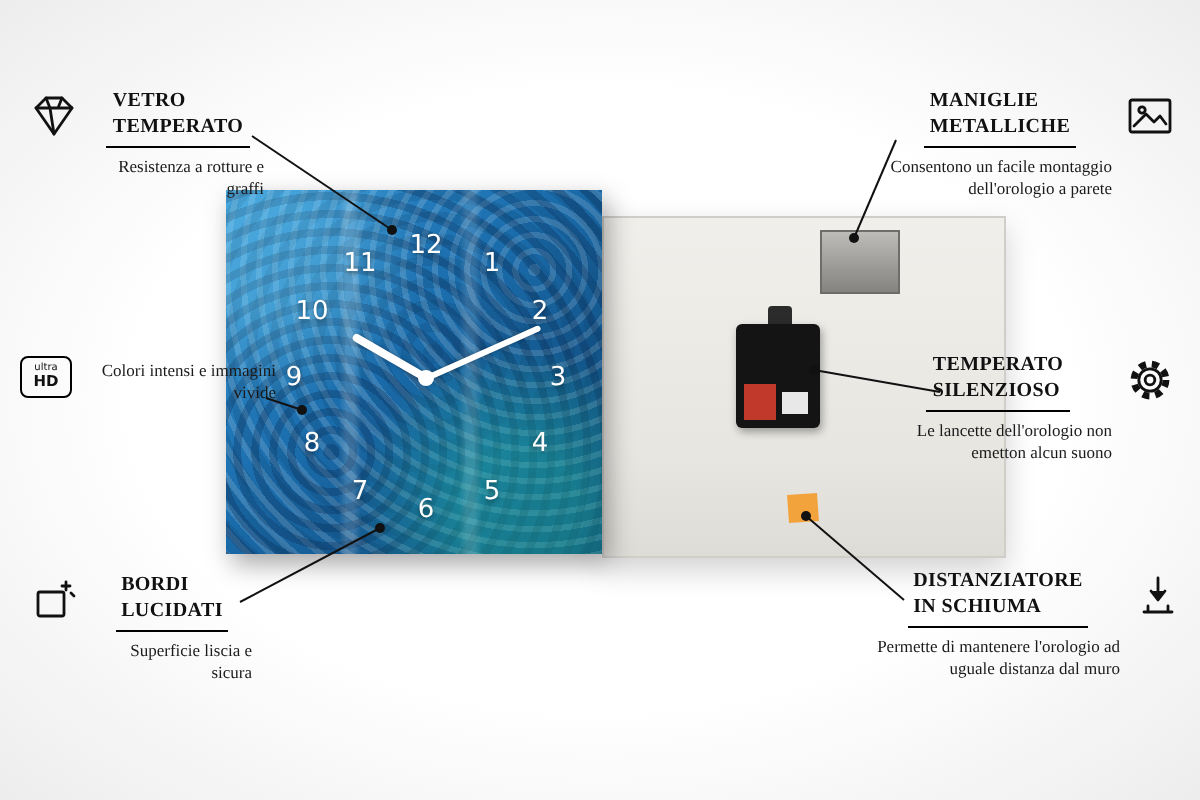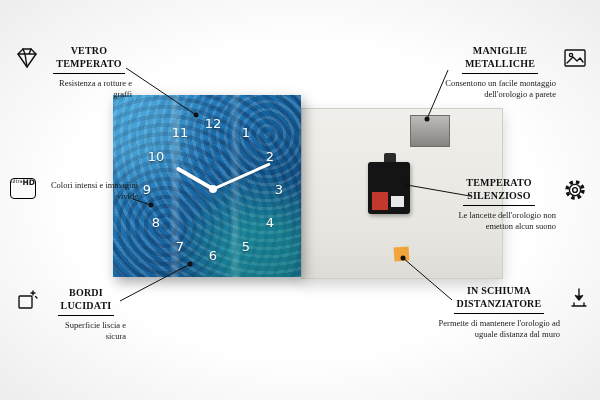--- a/index.html
+++ b/index.html
@@ -5,31 +5,31 @@
   html,body{margin:0;padding:0;}
   #canvas{
     position:relative; width:600px; height:400px; overflow:hidden;
     background: radial-gradient(ellipse at center, #ffffff 55%, #ededed 100%);
     font-family:"Liberation Serif", serif; color:#111;
   }
   
   .callout{position:absolute; display:flex; gap:6px; align-items:flex-start;}
   .callout .icon{flex:0 0 auto; width:26px; display:flex; justify-content:center; margin-top:2px;}
   .callout .text{flex:1 1 auto; display:flex; flex-direction:column; align-items:center;}
-  .titles{display:inline-block; border-bottom:1px solid #000; padding:0 3px 3px; text-align:center;
+  .titles{display:inline-block; border-bottom:1px solid #000; padding:0 3px 3px; 
           font-weight:bold; font-size:10px; line-height:1.3; letter-spacing:.2px;}
   .subtitle{margin-top:4px; font-size:8.5px; line-height:1.3; text-align:right; color:#1a1a1a;}
   #callout-vetro{left:14px; top:44px; width:118px;}
   #callout-stampa{left:10px; top:176px; width:128px;}
   #callout-bordi{left:14px; top:286px; width:112px;}
   #callout-maniglie{right:12px; top:44px; width:144px;}
   #callout-meccanismo{right:12px; top:176px; width:146px;}
   #callout-distanziatore{right:8px; top:284px; width:154px;}
   .uhd-box{width:24px; height:19px; border:1.5px solid #000; border-radius:4px;
-           display:flex; align-items:flex-start; justify-content:center;
+           display:flex; flex-direction:column; align-items:center; justify-content:center;
            font-family:"DejaVu Sans", sans-serif;}
   .uhd-box .u{font-size:5px; line-height:1;}
   .uhd-box .h{font-size:7.5px; font-weight:bold; line-height:1;}
   
   #product{position:absolute; left:113px; top:95px; width:388px; height:185px;}
   #clock-back{position:absolute; left:188px; top:13px; width:200px; height:169px;
     background:linear-gradient(180deg,#f0efeb 0%, #e7e6e1 70%, #dddcd7 100%);
     border:1px solid #cfcec9; box-shadow:0 6px 14px rgba(0,0,0,.18);}
   #metal-plate{position:absolute; left:108px; top:6px; width:38px; height:30px;
     background:linear-gradient(180deg,#bdbcb8,#84837f); border:1px solid #6e6d69;}
@@ -187,22 +187,22 @@
           <circle cx="12" cy="12" r="8" stroke="#111" stroke-width="3.4" stroke-dasharray="3.4 3"></circle>
           <circle cx="12" cy="12" r="5.6" stroke="#111" stroke-width="1.4"></circle>
           <circle cx="12" cy="12" r="2.4" stroke="#111" stroke-width="1.4"></circle>
         </svg>
     </span>
   </div>
 
   <div class="callout" id="callout-distanziatore">
     <div class="text">
       <div class="titles">
+        <div>DISTANZIATORE</div>
         <div>IN SCHIUMA</div>
-        <div>DISTANZIATORE</div>
       </div>
       <div class="subtitle">Permette di mantenere l'orologio ad uguale distanza dal muro</div>
     </div>
     <span class="icon">
       <svg class="ic-svg" width="24" height="24" viewBox="0 0 24 24">
           <path d="M12 3 V11"></path>
           <path d="M8.5 9.5 L12 14 L15.5 9.5" fill="#111"></path>
           <path d="M5 20 H19 M7 17 V20 M17 17 V20"></path>
         </svg>
     </span>

